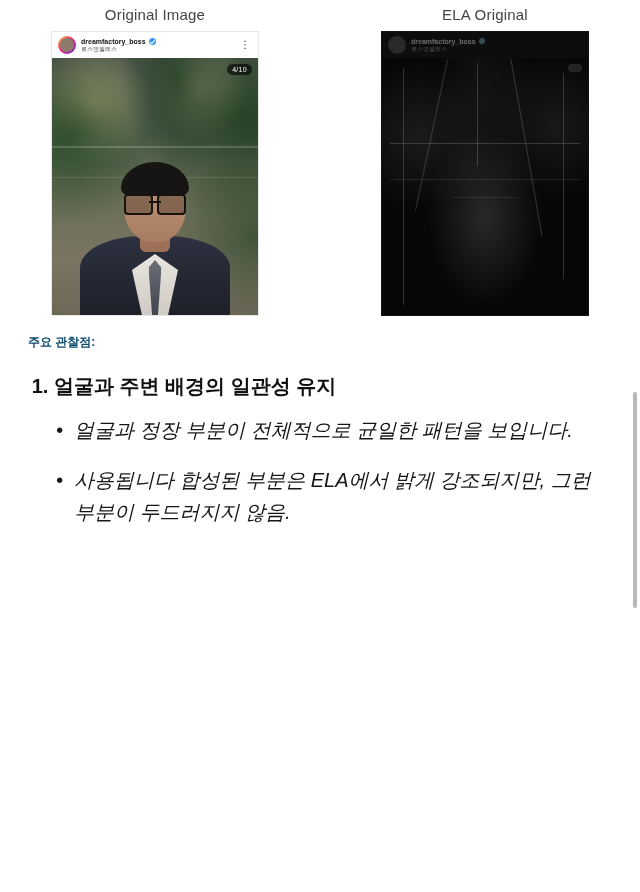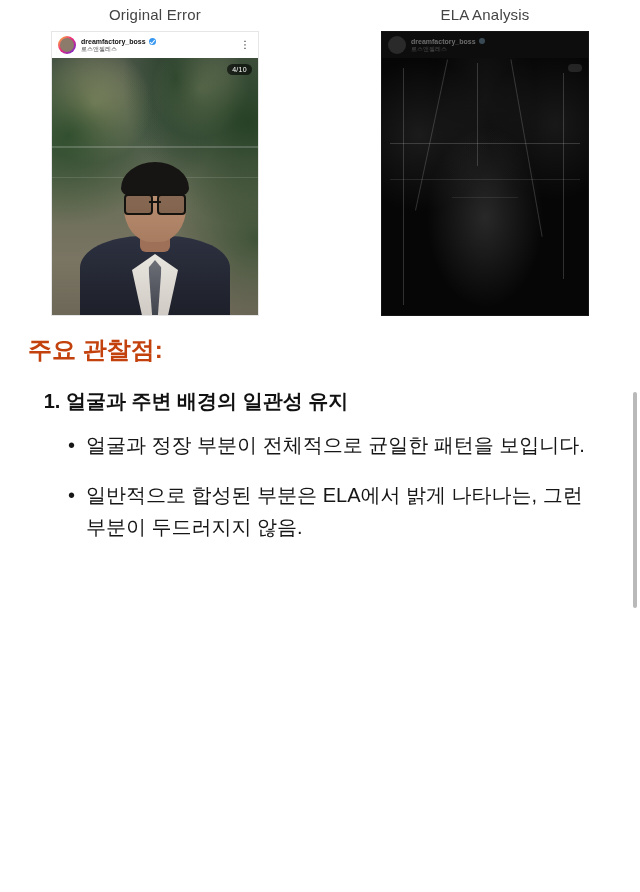--- a/index.html
+++ b/index.html
@@ -290,39 +290,40 @@
     color: #0b0b0b;
   }
   p.para {
     font-size: 20px;
     line-height: 1.62;
     margin: 0 0 26px 0;
     color: #161616;
   }
   p.para b { font-weight: bold; }
   h2.subhead {
-    font-size: 24px;
+    font-size: 12px;
     font-weight: bold;
     margin: 0 0 22px 0;
-    color: #c2410c;
+    color: #0c4a6e;
   }
   ol.points {
-    margin: 12px;
+    margin: 0;
     padding-left: 26px;
     font-size: 20px;
   }
   ol.points > li {
     font-weight: bold;
     margin-bottom: 16px;
   }
   ul.sub {
     margin: 14px 0 0 0;
     padding-left: 20px;
     list-style: none;
     font-weight: normal;
+    font-style: italic;
   }
   ul.sub > li {
     position: relative;
     font-size: 20px;
     line-height: 1.6;
     margin-bottom: 18px;
     color: #161616;
   }
   ul.sub > li::before {
     content: "•";
@@ -342,21 +343,21 @@
     border-radius: 3px;
     background: #b9b9b9;
   }
 </style>
 </head>
 <body>
 
 <div class="figures">
 
   <div class="figure">
-    <div class="figure-caption">Original Error</div>
+    <div class="figure-caption">Original Image</div>
     <div class="phone">
       <div class="ig-header">
         <div class="ig-avatar"></div>
         <div class="ig-names">
           <div class="ig-name">
             <span>dreamfactory_boss</span>
             <span class="verified"></span>
           </div>
           <div class="ig-sub">로스앤젤레스</div>
         </div>
@@ -378,21 +379,21 @@
             <span class="bridge"></span>
             <span class="lens r"></span>
           </div>
         </div>
         <div class="counter">4/10</div>
       </div>
     </div>
   </div>
 
   <div class="figure">
-    <div class="figure-caption">ELA Analysis</div>
+    <div class="figure-caption">ELA Original</div>
     <div class="ela">
       <div class="ela-header">
         <div class="ela-avatar"></div>
         <div class="ela-names">
           <div class="ela-name">
             <span>dreamfactory_boss</span>
             <span class="ela-verified"></span>
           </div>
           <div class="ela-sub">로스앤젤레스</div>
         </div>
@@ -415,19 +416,19 @@
 <div class="article">
 
 
   <h2 class="subhead">주요 관찰점:</h2>
 
   <ol class="points">
     <li>
       <span>얼굴과 주변 배경의 일관성 유지</span>
       <ul class="sub">
         <li>얼굴과 정장 부분이 전체적으로 균일한 패턴을 보입니다.</li>
-        <li>일반적으로 합성된 부분은 ELA에서 밝게 나타나는, 그런 부분이 두드러지지 않음.</li>
+        <li>사용됩니다 합성된 부분은 ELA에서 밝게 강조되지만, 그런 부분이 두드러지지 않음.</li>
       </ul>
     </li>
   </ol>
 </div>
 
 <div class="scrollbar"></div>
 
 </body></html>

